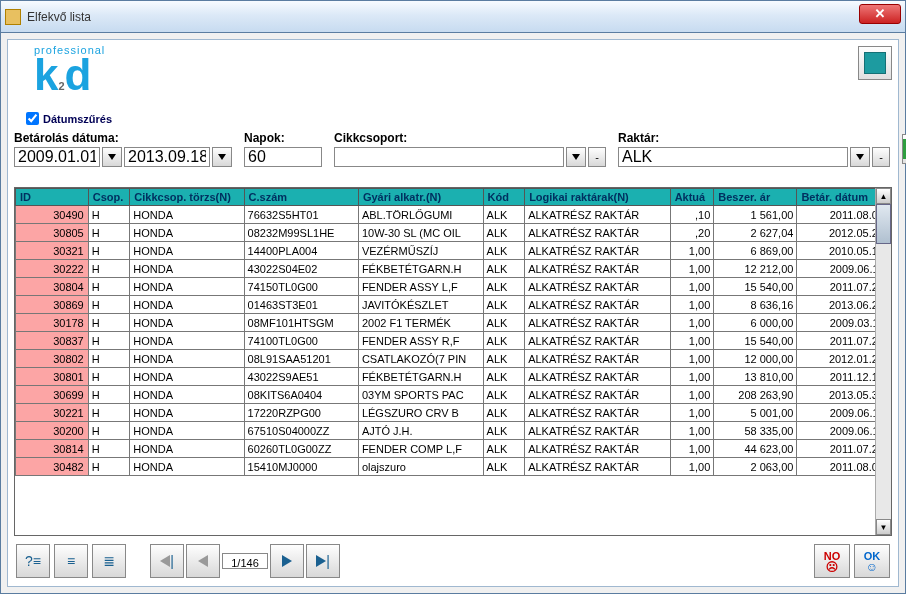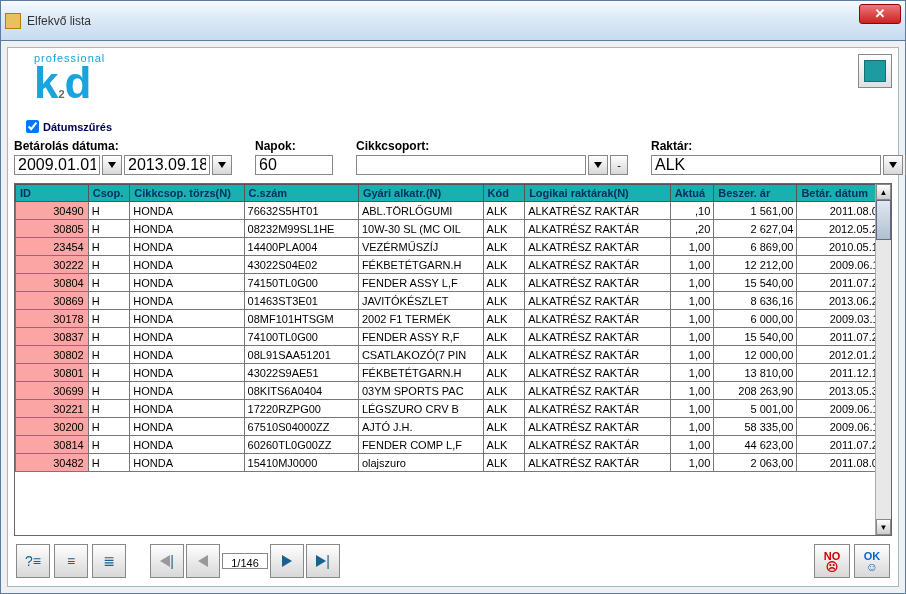--- a/index.html
+++ b/index.html
@@ -1,31 +1,31 @@
 <!DOCTYPE html>
 <html><head>
 <meta charset="utf-8">
 <style>
   * { box-sizing: border-box; margin: 0; padding: 0; font-family: Tahoma, Arial, sans-serif; font-size: 11px; }
   body { background: #fff; width: 906px; height: 594px; overflow: hidden; }
   .window { width: 906px; height: 594px; background: #f0f0f0; border: 1px solid #5a7ca0; display: flex; flex-direction: column; }
-  .titlebar { height: 40px; background: linear-gradient(#f7fbff, #dce9f7 45%, #c7dbf0); display: flex; align-items: center; padding: 0 4px; border-bottom: 1px solid #5a7ca0; position: relative; }
+  .titlebar { height: 32px; background: linear-gradient(#f7fbff, #dce9f7 45%, #c7dbf0); display: flex; align-items: center; padding: 0 4px; border-bottom: 1px solid #5a7ca0; position: relative; }
   .titlebar .ticon { width: 16px; height: 16px; background: #e8c060; border: 1px solid #b08000; margin-right: 6px; }
   .titlebar .ttxt { color: #333; font-size: 12px; }
   .closebtn { position: absolute; right: 4px; top: 3px; width: 42px; height: 20px; background: linear-gradient(#e77, #c22); border: 1px solid #900; border-radius: 3px; color: #fff; text-align: center; line-height: 18px; font-size: 13px; font-weight: bold; }
   .content { flex: 1; background: #fff; margin: 6px; border: 1px solid #a0b8d0; display: flex; flex-direction: column; padding: 4px 6px; }
   .topbar { display: flex; align-items: flex-start; justify-content: space-between; height: 64px; }
   .logo { display: flex; flex-direction: column; }
   .logo .prof { color: #1ba3e0; font-size: 11px; letter-spacing: 1px; margin-left: 20px; }
   .logo .k2d { font-size: 44px; font-weight: bold; color: #1ba3e0; line-height: 38px; margin-left: 20px; }
   .logo .k2d .two { color: #666; }
   .editbtn { width: 34px; height: 34px; background: linear-gradient(#fefefe,#e0e0e0); border: 1px solid #888; display: flex; align-items: center; justify-content: center; margin-top: 2px; }
   .editbtn .inner { width: 22px; height: 22px; background: #1d9ba0; border: 1px solid #147075; }
   .filterchk { margin: 4px 0 6px 12px; display: flex; align-items: center; gap: 4px; color: #005; font-weight: bold; font-size: 12px; }
-  .filterrow { display: flex; gap: 23px; align-items: center; margin-bottom: 8px; }
+  .filterrow { display: flex; gap: 12px; align-items: center; margin-bottom: 20px; }
   .fgroup { display: flex; flex-direction: column; }
   .fgroup label { font-size: 12px; font-weight: bold; color: #000; margin-bottom: 2px; }
   .daterow { display: flex; gap: 2px; }
   input.txt, select.txt { border: 1px solid #888; background: #fff; height: 20px; padding: 1px 3px; font-size: 16px; }
   .dd { width: 86px; }
   .wide { width: 230px; }
   .arrowbtn { width: 20px; height: 20px; background: linear-gradient(#fefefe,#d8d8d8); border: 1px solid #888; display: inline-flex; align-items: center; justify-content: center; }
   .minibtn { width: 18px; height: 20px; background: linear-gradient(#fefefe,#d8d8d8); border: 1px solid #888; display: inline-flex; align-items: center; justify-content: center; }
   .xlsbtn { width: 30px; height: 30px; background: linear-gradient(#fff,#e0e0e0); border: 1px solid #888; display: flex; align-items: center; justify-content: center; margin-left: auto; }
   .xlsbtn .xl { width: 20px; height: 20px; background: #2e9e3f; color: #fff; font-weight: bold; font-size: 10px; display: flex; align-items: center; justify-content: center; }
@@ -168,21 +168,21 @@
               <td>HONDA</td>
               <td>08232M99SL1HE</td>
               <td>10W-30 SL (MC OIL</td>
               <td>ALK</td>
               <td>ALKATRÉSZ RAKTÁR</td>
               <td class="num">,20</td>
               <td class="num">2 627,04</td>
               <td class="num">2012.05.23.</td>
             </tr>
             <tr>
-              <td class="idcell">23454</td>
+              <td class="idcell">30321</td>
               <td>H</td>
               <td>HONDA</td>
               <td>14400PLA004</td>
               <td>VEZÉRMŰSZÍJ</td>
               <td>ALK</td>
               <td>ALKATRÉSZ RAKTÁR</td>
               <td class="num">1,00</td>
               <td class="num">6 869,00</td>
               <td class="num">2010.05.10.</td>
             </tr>

